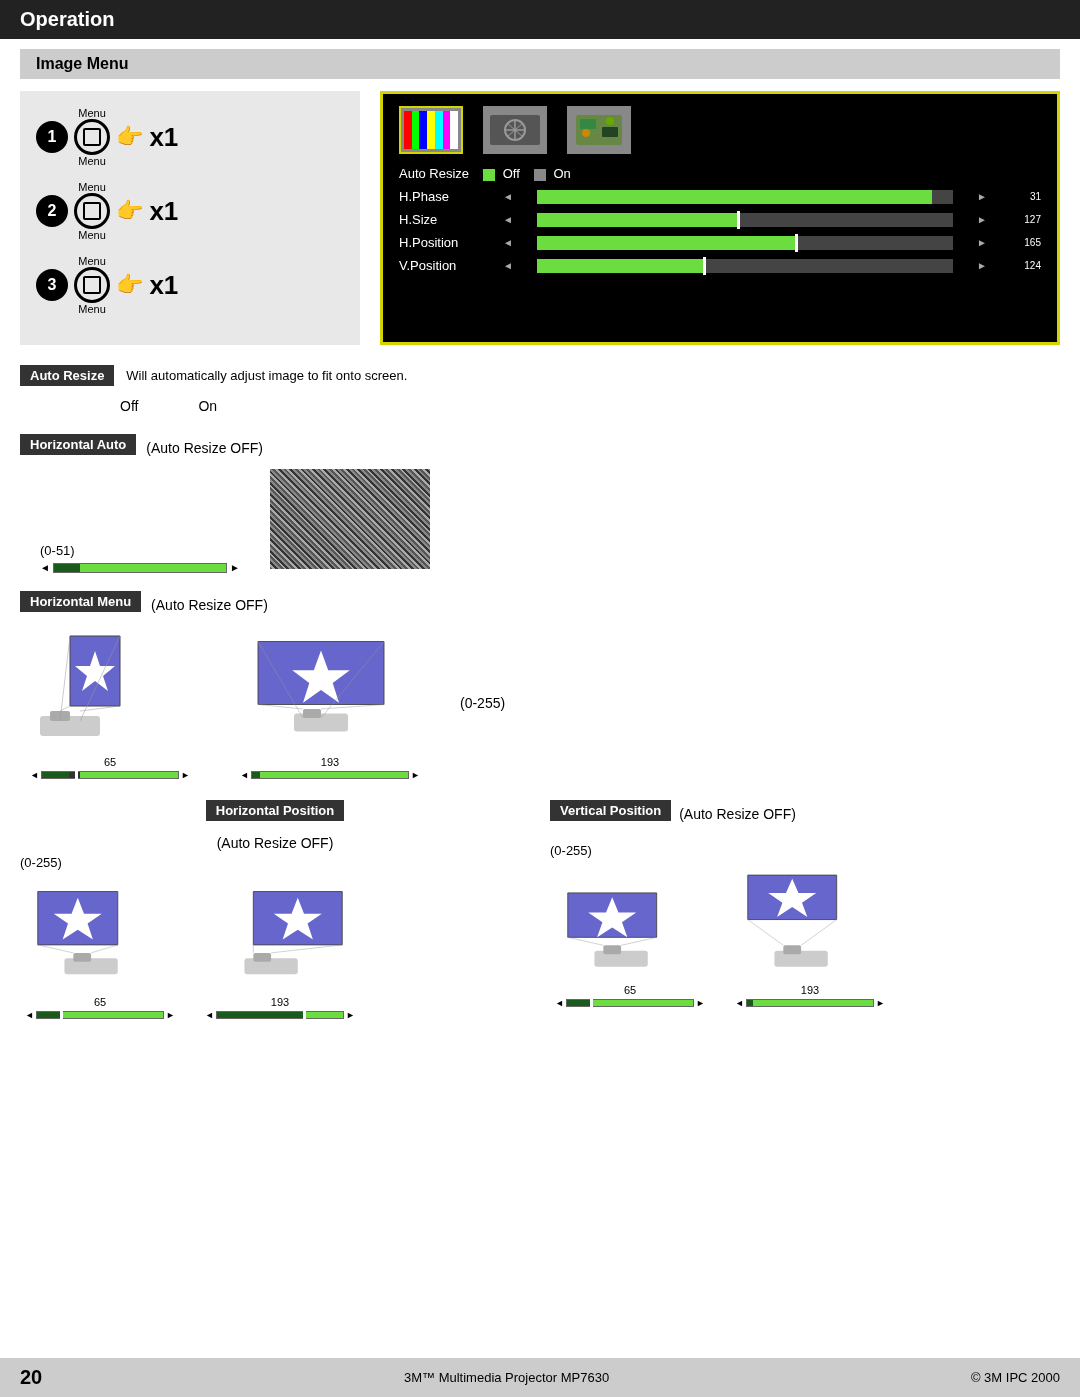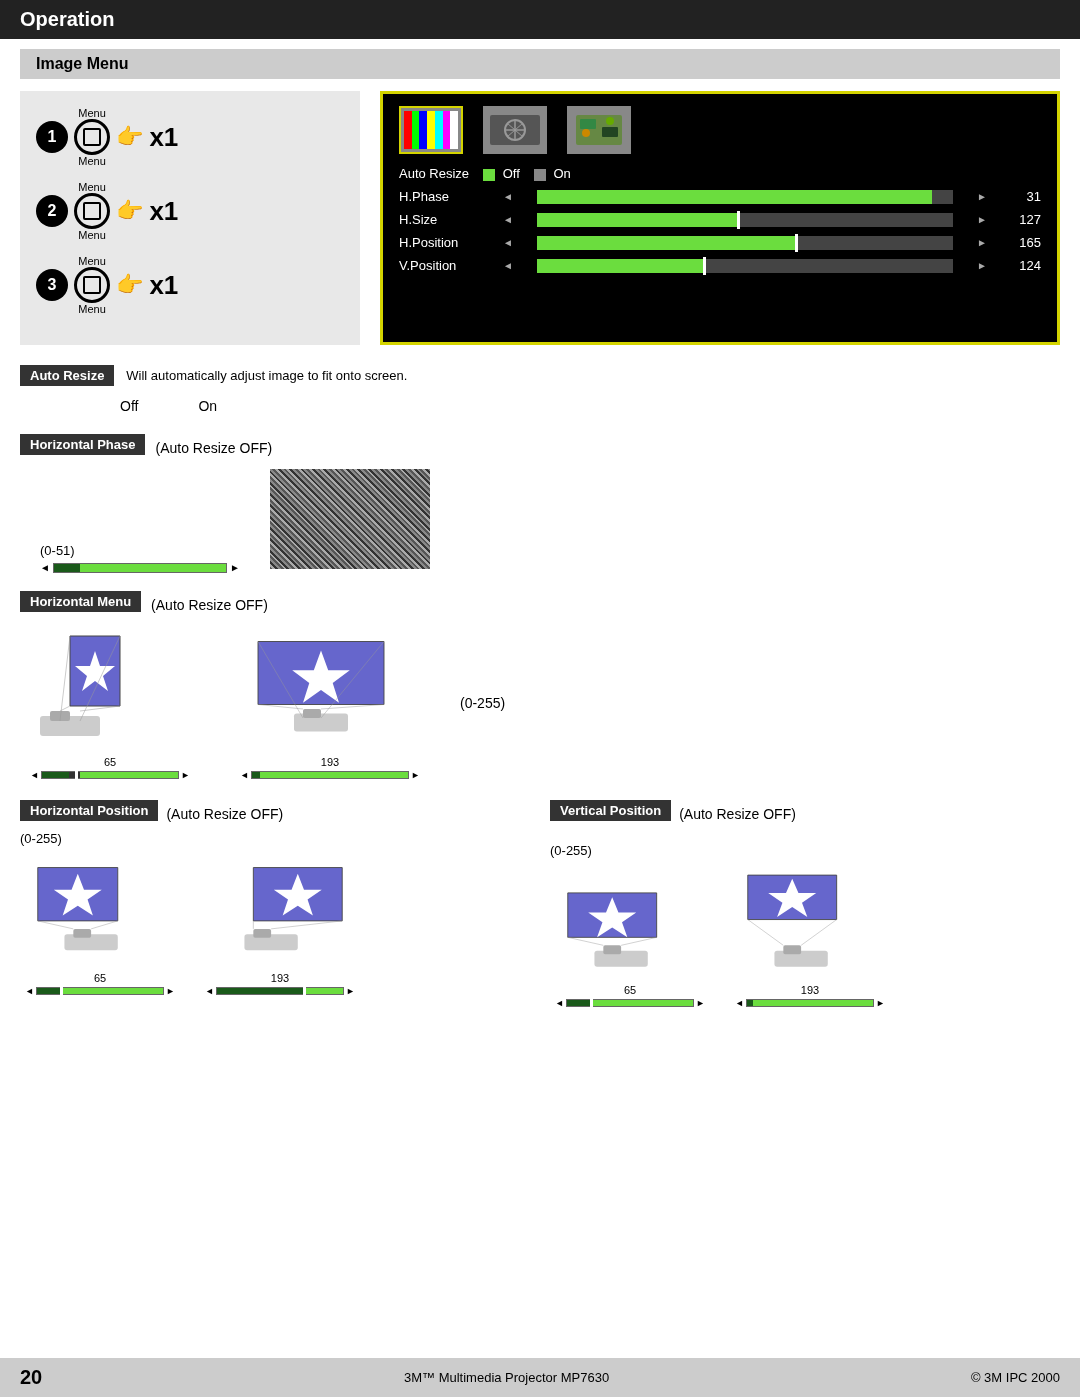--- a/index.html
+++ b/index.html
@@ -138,21 +138,21 @@
     }
     .osd-label {
       width: 80px;
       flex-shrink: 0;
       font-size: 13px;
     }
     .osd-value {
       width: 30px;
       text-align: right;
       flex-shrink: 0;
-      font-size: 13px;
+      font-size: 10px;
     }
     .osd-bar-track {
       flex: 1;
       height: 14px;
       background: #444;
       position: relative;
       display: flex;
       align-items: center;
     }
     .osd-bar-fill {
@@ -458,21 +458,21 @@
     <span class="item-label-bar">Auto Resize</span>
     <span class="item-description">Will automatically adjust image to fit onto screen.</span>
     <div class="off-on-row">
       <span>Off</span>
       <span>On</span>
     </div>
   </div>
 
   <div class="h-phase-section">
     <div class="h-phase-header">
-      <span class="item-label-bar">Horizontal Phase</span>
+      <span class="item-label-bar">Horizontal Auto</span>
       <span class="auto-resize-note">(Auto Resize OFF)</span>
     </div>
 
     <div style="display:flex;align-items:flex-end;gap:10px;margin-left:20px;">
       <div style="display:flex;flex-direction:column;align-items:flex-start;">
         <span style="font-size:13px;margin-bottom:4px;">(0-51)</span>
 
         <div style="display:flex;align-items:center;gap:3px;width:200px;">
           <span style="font-size:10px;">◄</span>
           <div style="flex:1;height:10px;background:#000;border:1px solid #666;position:relative;">
@@ -552,21 +552,21 @@
 
       <div style="align-self:center;">
         <span>(0-255)</span>
       </div>
     </div>
   </div>
 
   <div class="bottom-sections">
 
     <div class="bottom-section">
-      <div style="display:flex;align-items:center;gap:8px;margin-bottom:4px;">
+      <div style="display:flex;align-items:center;gap:8px;margin-bottom:4px;flex-direction:column;">
         <span class="item-label-bar">Horizontal Position</span>
         <span class="auto-resize-note">(Auto Resize OFF)</span>
       </div>
       <div style="font-size:13px;margin-bottom:6px;">
         <span>(0-255)</span>
       </div>
       <div style="display:flex;gap:20px;align-items:flex-end;">
 
         <div class="proj-item">
           <svg width="160" height="120" viewBox="0 0 180 130">

